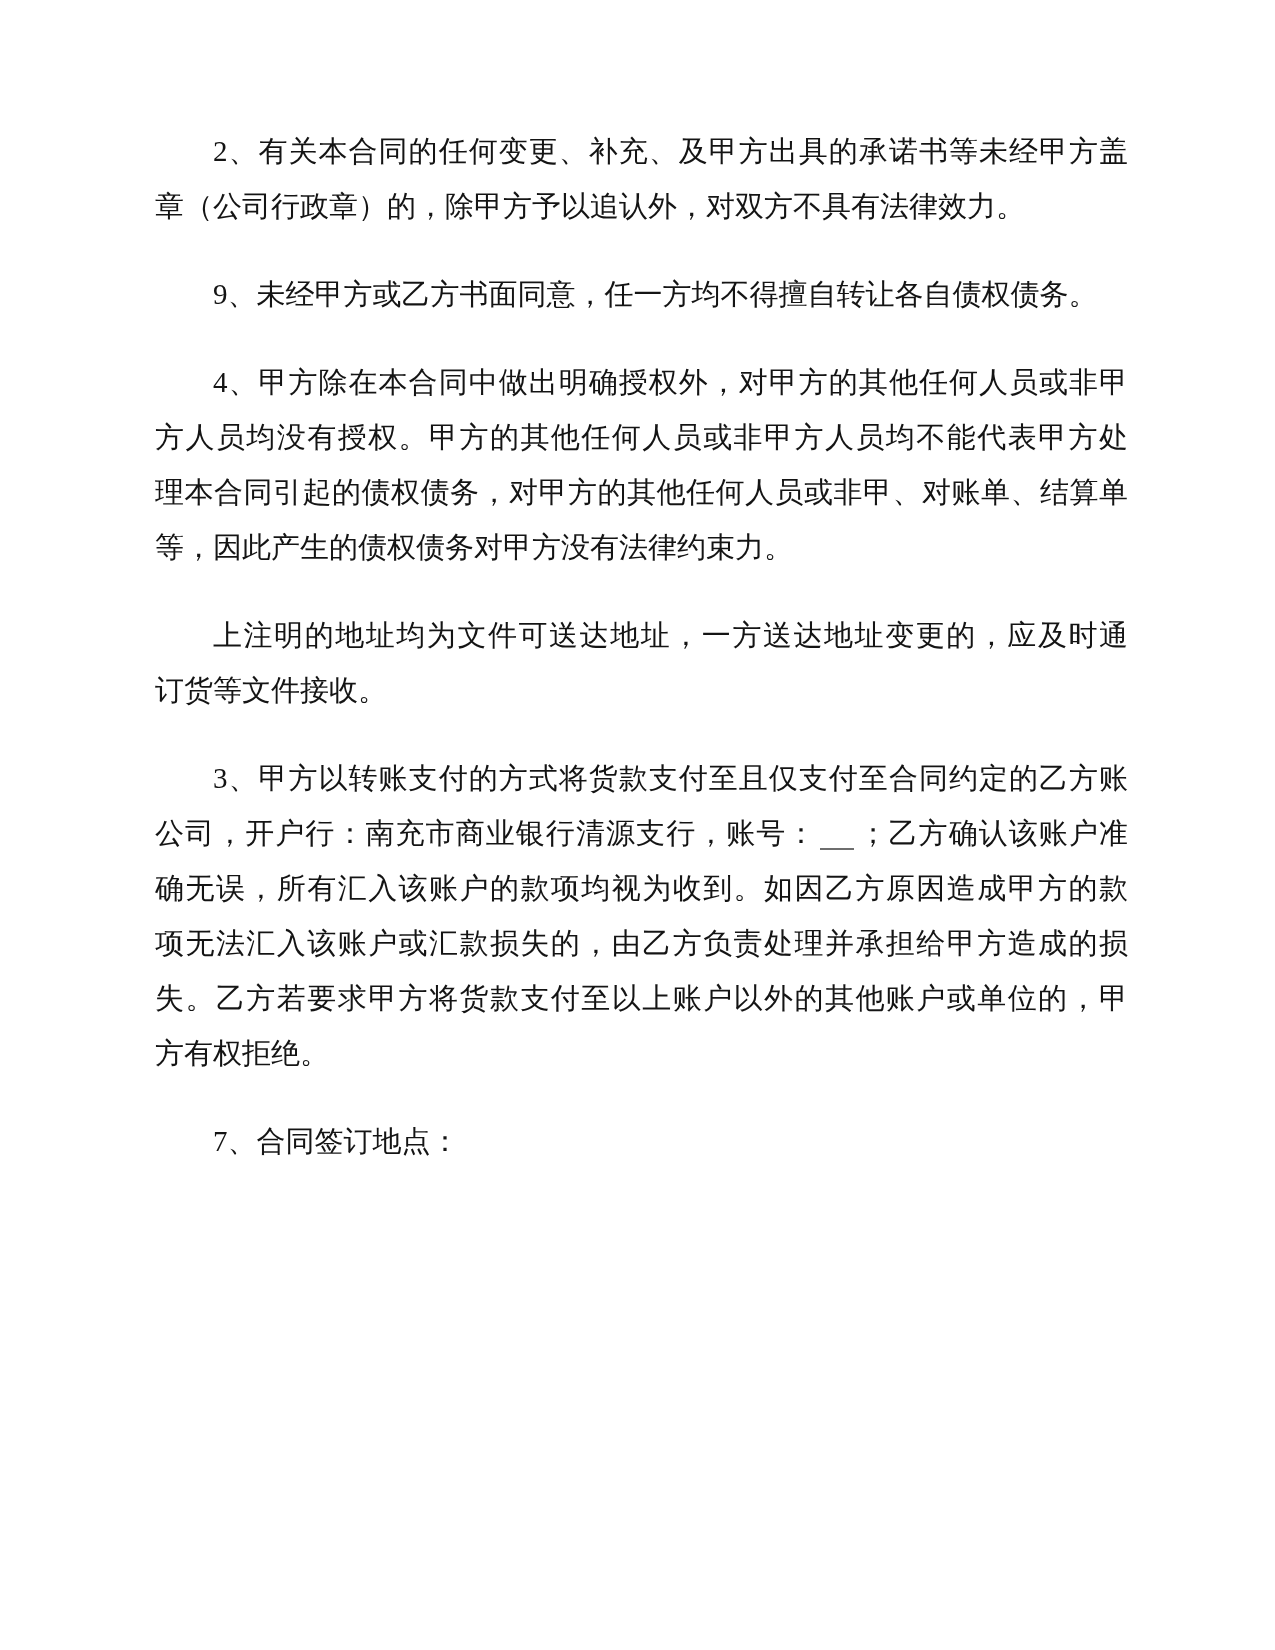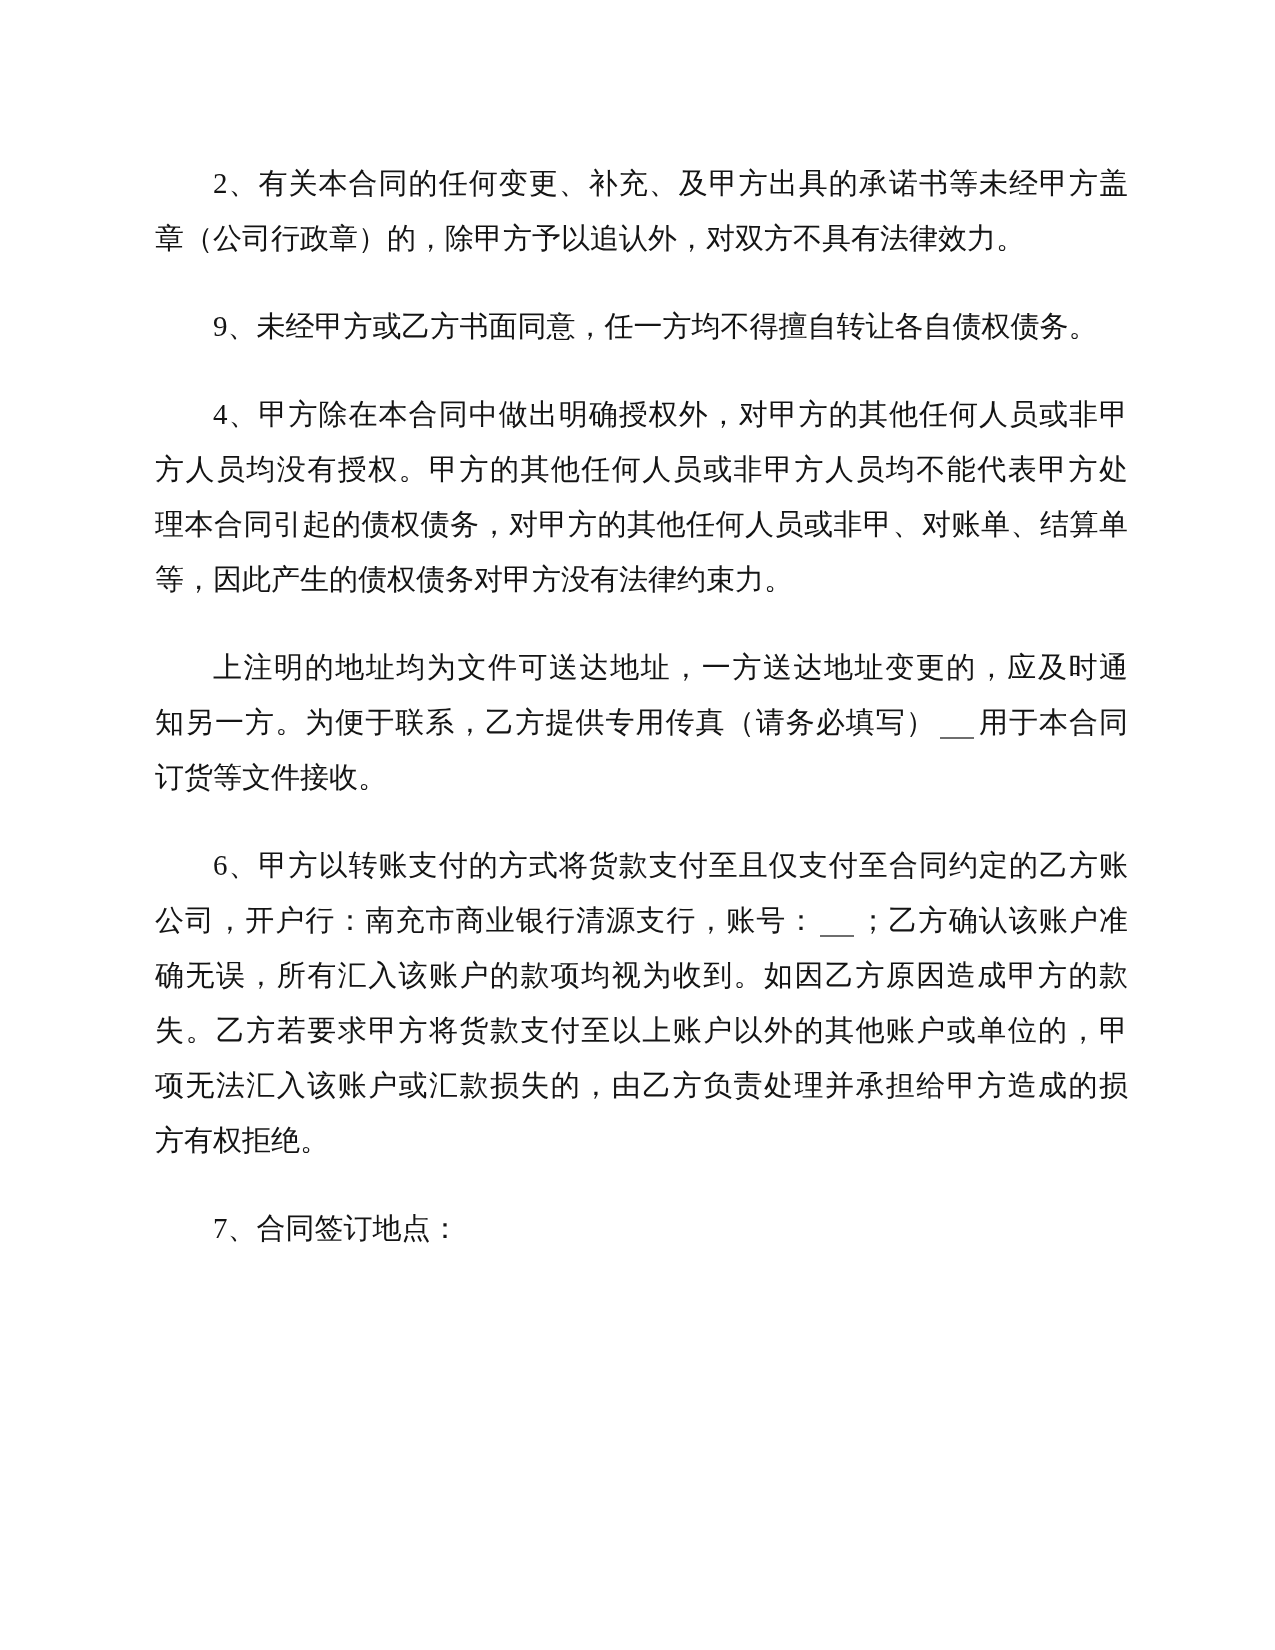--- a/index.html
+++ b/index.html
@@ -12,21 +12,21 @@
     width: 1275px;
     height: 1650px;
     background: #ffffff;
     overflow: hidden;
     font-family: "Liberation Serif", "DejaVu Serif", serif;
     color: #141414;
   }
   .doc-body {
     position: absolute;
     left: 155px;
-    top: 156px;
+    top: 124px;
     width: 973px;
   }
   .paragraph {
     margin: 0 0 33px 0;
   }
   .line {
     height: 55px;
     line-height: 55px;
     font-size: 29px;
     white-space: nowrap;
@@ -70,28 +70,27 @@
       <div class="paragraph">
         <div class="line indent justify"><span>4、甲方除在本合同中做出明确授权外，对甲方的其他任何人员或非甲</span></div>
         <div class="line justify"><span>方人员均没有授权。甲方的其他任何人员或非甲方人员均不能代表甲方处</span></div>
         <div class="line justify"><span>理本合同引起的债权债务，对甲方的其他任何人员或非甲、对账单、结算单</span></div>
         <div class="line last"><span>等，因此产生的债权债务对甲方没有法律约束力。</span></div>
       </div>
       <div class="paragraph">
       </div>
       <div class="paragraph">
         <div class="line indent justify"><span>上注明的地址均为文件可送达地址，一方送达地址变更的，应及时通</span></div>
-        <div class="line justify"><span>知另一方。为便于联系，乙方提供专用传真（请务必填写）</span><span class="blank"></span><span>用于本合同</span></div>
         <div class="line last"><span>订货等文件接收。</span></div>
       </div>
       <div class="paragraph">
-        <div class="line indent justify"><span>6、甲方以转账支付的方式将货款支付至且仅支付至合同约定的乙方账</span></div>
+        <div class="line indent justify"><span>3、甲方以转账支付的方式将货款支付至且仅支付至合同约定的乙方账</span></div>
         <div class="line justify"><span>公司，开户行：南充市商业银行清源支行，账号：</span><span class="blank"></span><span>；乙方确认该账户准</span></div>
         <div class="line justify"><span>确无误，所有汇入该账户的款项均视为收到。如因乙方原因造成甲方的款</span></div>
+        <div class="line justify"><span>项无法汇入该账户或汇款损失的，由乙方负责处理并承担给甲方造成的损</span></div>
         <div class="line justify"><span>失。乙方若要求甲方将货款支付至以上账户以外的其他账户或单位的，甲</span></div>
-        <div class="line justify"><span>项无法汇入该账户或汇款损失的，由乙方负责处理并承担给甲方造成的损</span></div>
         <div class="line last"><span>方有权拒绝。</span></div>
       </div>
       <div class="paragraph">
         <div class="line indent last"><span>7、合同签订地点：</span></div>
       </div>
     </div>
 </div>
 
 </body></html>

